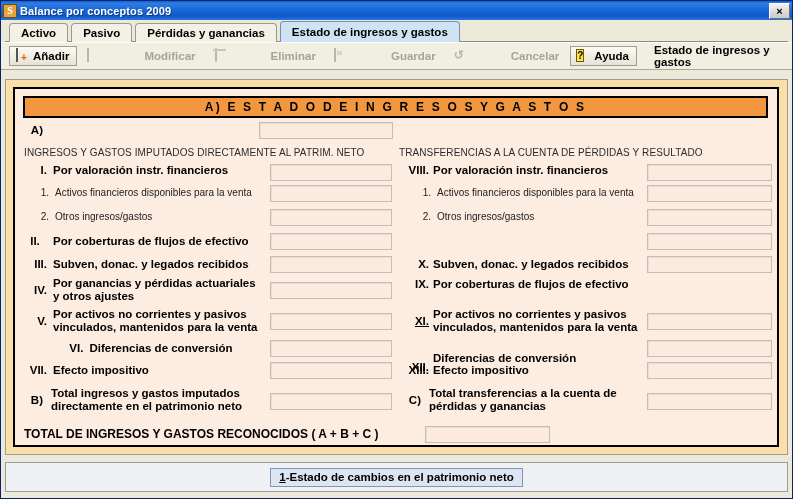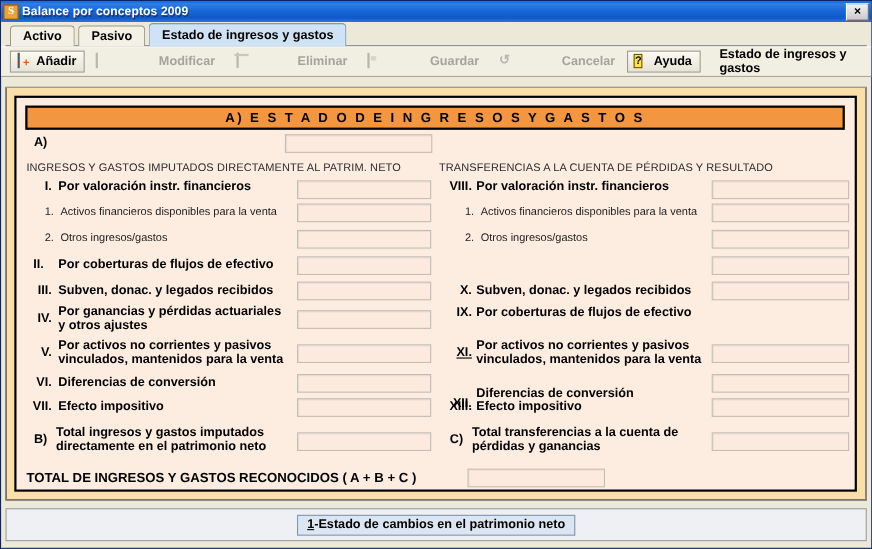--- a/index.html
+++ b/index.html
@@ -135,21 +135,21 @@
     color:#b9b7ad;font-size:12px;line-height:11px;text-align:center;
   }
   .ico-help{
     width:13px;height:13px;background:#ffe14f;border:1px solid #6b5a00;
     color:#000;font-size:10px;font-weight:bold;line-height:12px;text-align:center;
     box-sizing:border-box;
   }
   
   .reportwrap{
     position:absolute;left:4px;top:78px;right:4px;bottom:43px;
-    background:#000000;
+    background:#22c55e;
     border:1px solid #9b9b9b;
     box-sizing:border-box;
     overflow:hidden;
   }
   .reportpad{
     position:absolute;left:0;top:0;right:0;bottom:0;
     background:#fbdfa8;
     padding:7px 8px 7px 7px;
     box-sizing:border-box;
   }
@@ -214,20 +214,21 @@
 
   <div class="titlebar">
     <div class="tb-icon">S</div>
     <div class="tb-title">Balance por conceptos 2009</div>
     <div class="tb-close">×</div>
   </div>
 
   <div class="tabstrip">
     <div class="tab">Activo</div>
     <div class="tab">Pasivo</div>
+    <div class="tab">Pérdidas y ganancias</div>
     <div class="tab active">Estado de ingresos y gastos</div>
   </div>
 
   <div class="toolbar">
     <div class="tbtn enabled">
       <span class="ico"><span class="ico-doc"></span></span>
       <span>Añadir</span>
     </div>
     <div class="tbtn disabled">
       <span class="ico"><span class="ico-pencil"></span></span>
@@ -301,21 +302,21 @@
           <span class="lbl-txt" style="margin-left:6px;width:210px;display:inline-block;">Por ganancias y pérdidas actuariales y otros ajustes</span>
         </div>
         <div class="fld" style="position:absolute;left:255px;top:193px;width:122px;"></div>
 
         <div class="row bigrow" style="left:8px;top:219px;width:246px;">
           <span class="lbl-num" style="width:24px;">V.</span>
           <span class="lbl-txt" style="margin-left:6px;width:214px;display:inline-block;">Por activos no corrientes y pasivos vinculados, mantenidos para la venta</span>
         </div>
         <div class="fld" style="position:absolute;left:255px;top:224px;width:122px;"></div>
 
-        <div class="row" style="left:8px;top:253px;width:246px;">
+        <div class="row" style="left:8px;top:253px;width:246px;justify-content:center;">
           <span class="lbl-num" style="width:24px;">VI.</span>
           <span class="lbl-txt" style="margin-left:6px;">Diferencias de conversión</span>
         </div>
         <div class="fld" style="position:absolute;left:255px;top:251px;width:122px;"></div>
 
         <div class="row" style="left:8px;top:275px;width:246px;">
           <span class="lbl-num" style="width:24px;">VII.</span>
           <span class="lbl-txt" style="margin-left:6px;">Efecto impositivo</span>
         </div>
         <div class="fld" style="position:absolute;left:255px;top:273px;width:122px;"></div>

